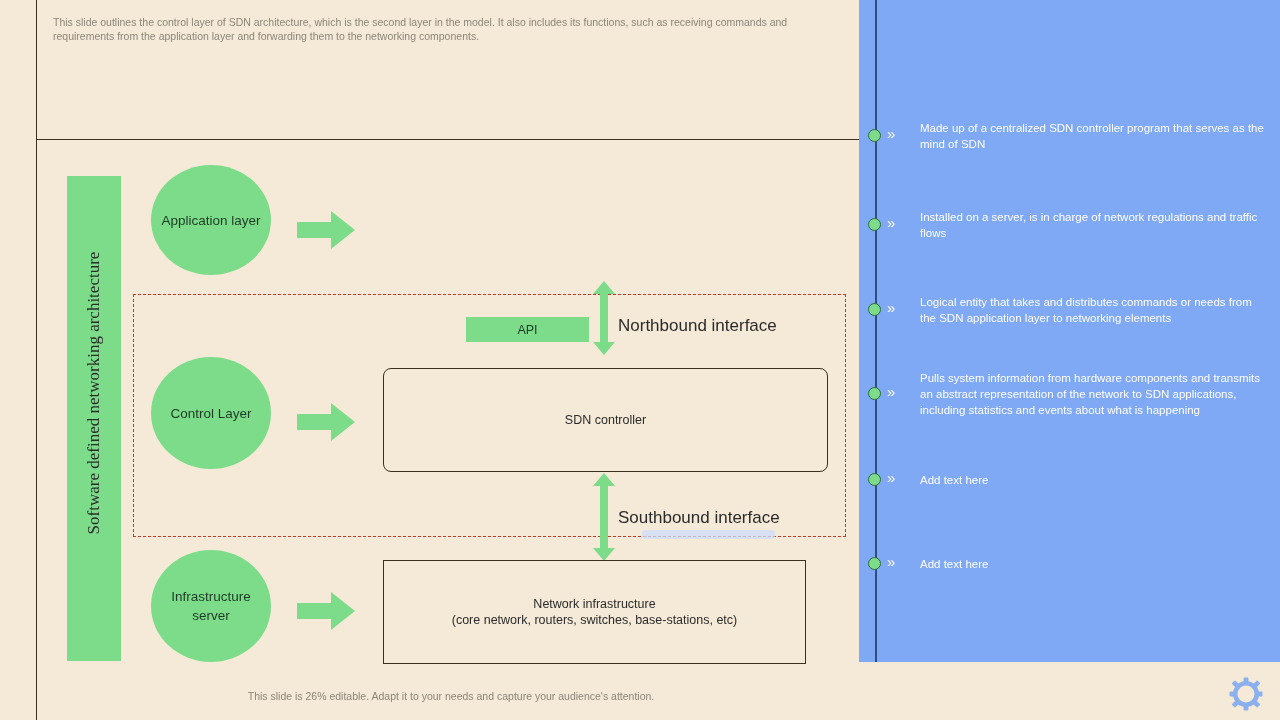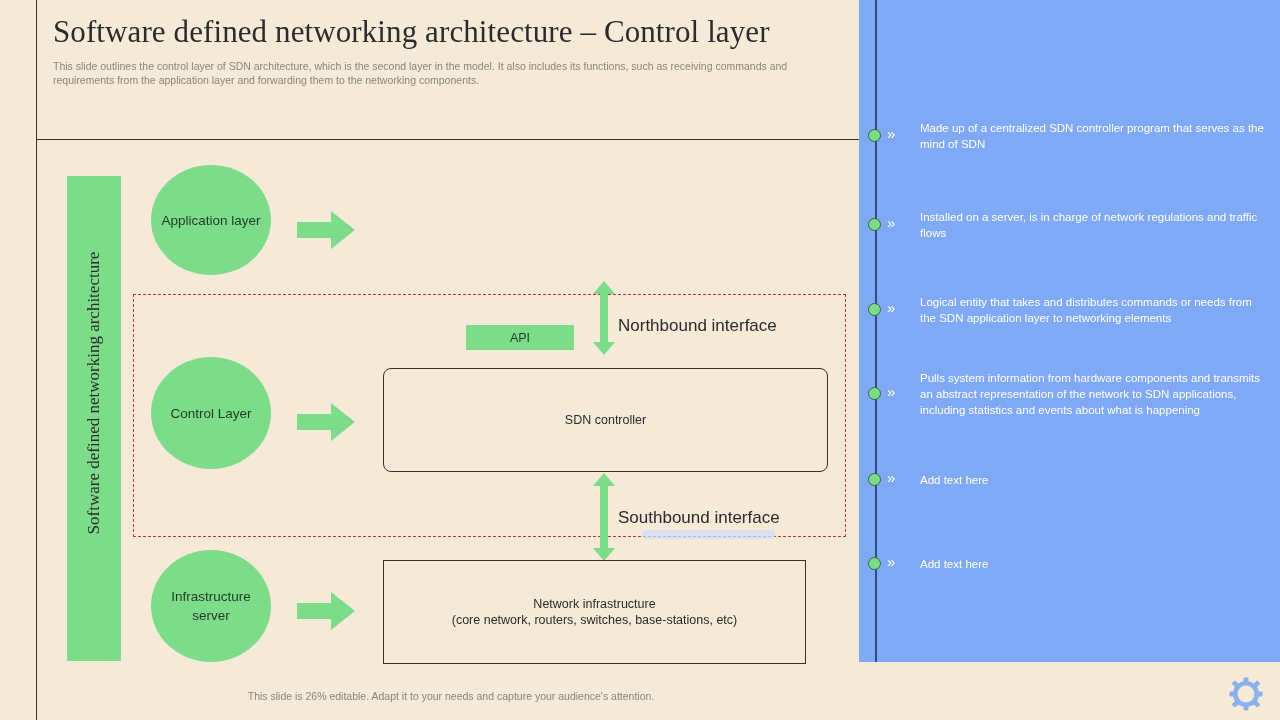--- a/index.html
+++ b/index.html
@@ -107,21 +107,21 @@
     position:absolute; background:#7ddc8a;
     display:flex; align-items:center; justify-content:center;
     font-size:12px; color:#1d3b24;
   }
   .chip-biz   { left:136px; top:13px;  width:172px; height:32px; }
   .chip-cloud { left:25px;  top:62px;  width:172px; height:32px; }
   .chip-sdn   { left:246px; top:62px;  width:172px; height:32px; }
 
   
   .chip-api {
-    position:absolute; left:429px; top:184px; width:108px; height:25px;
+    position:absolute; left:429px; top:176px; width:123px; height:25px;
     background:#7ddc8a; display:flex; align-items:center; justify-content:center;
     font-size:12.5px; color:#1d3b24;
   }
   .iface-label {
     position:absolute; font-size:17px; color:#2b2b2b; white-space:nowrap;
   }
   .nb-label { left:581px; top:175px; }
   .sb-label { left:581px; top:367px; }
   .sb-underline {
     position:absolute; left:605px; top:389px; width:133px; height:9px;
@@ -171,21 +171,20 @@
   .gear { position:absolute; left:1228px; top:676px; width:36px; height:36px; }
 </style>
 </head>
 <body>
 
 <div id="slide">
 
   <div class="outer-rule"></div>
 
   <div class="header">
-    <div class="title">Software defined networking architecture – Control layer</div>
     <div class="subtitle">This slide outlines the control layer of SDN architecture, which is the second layer in the model. It also includes its functions, such as receiving commands and requirements from the application layer and forwarding them to the networking components.</div>
   </div>
 
   <div class="diagram">
 
     <div class="sidebar-bar">
       <div class="sidebar-caption">Software defined networking architecture</div>
     </div>
 
     <div class="dashed-region"></div>

